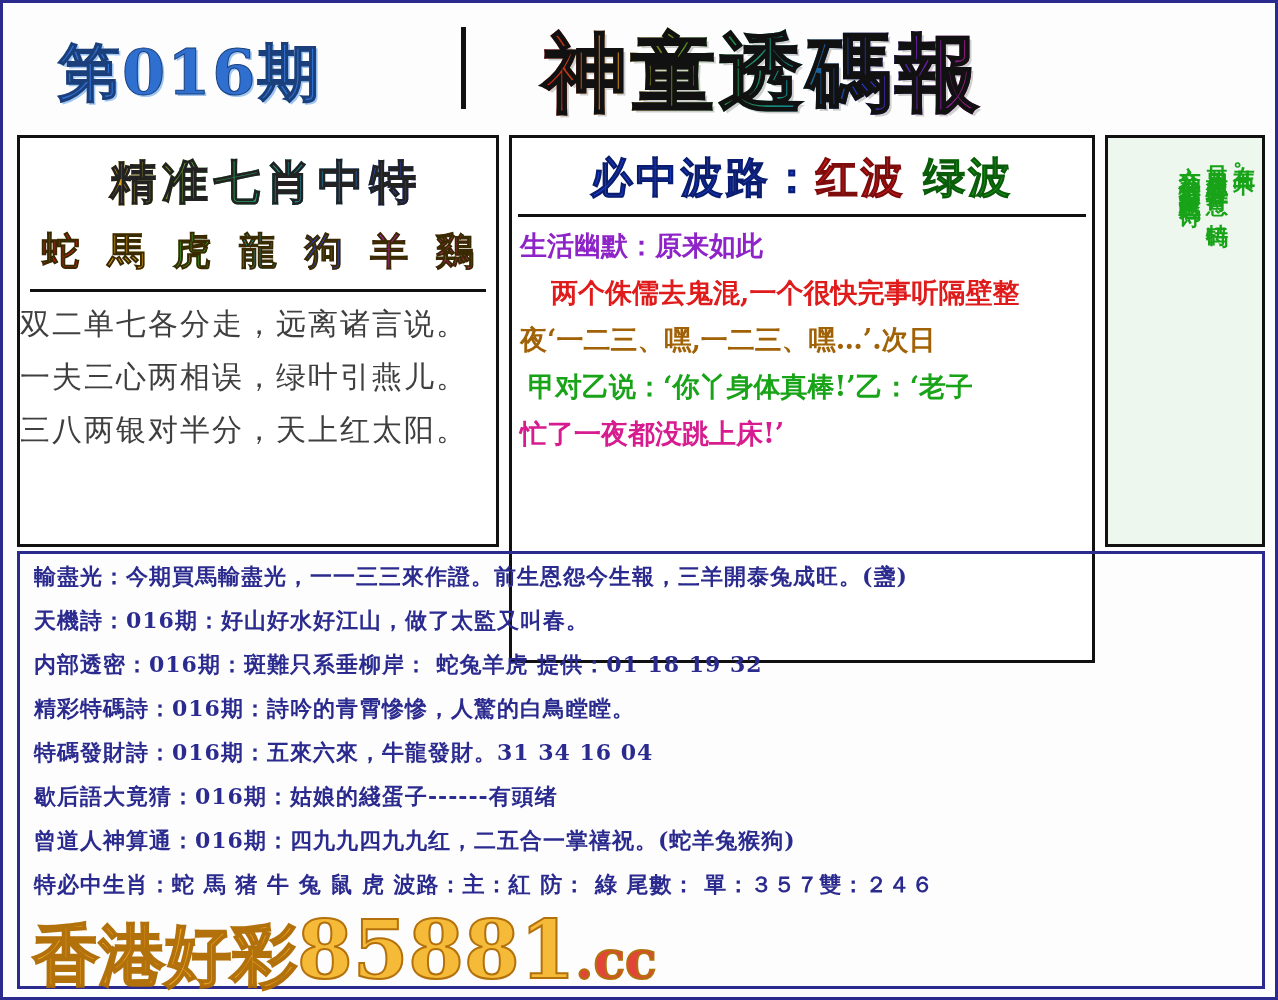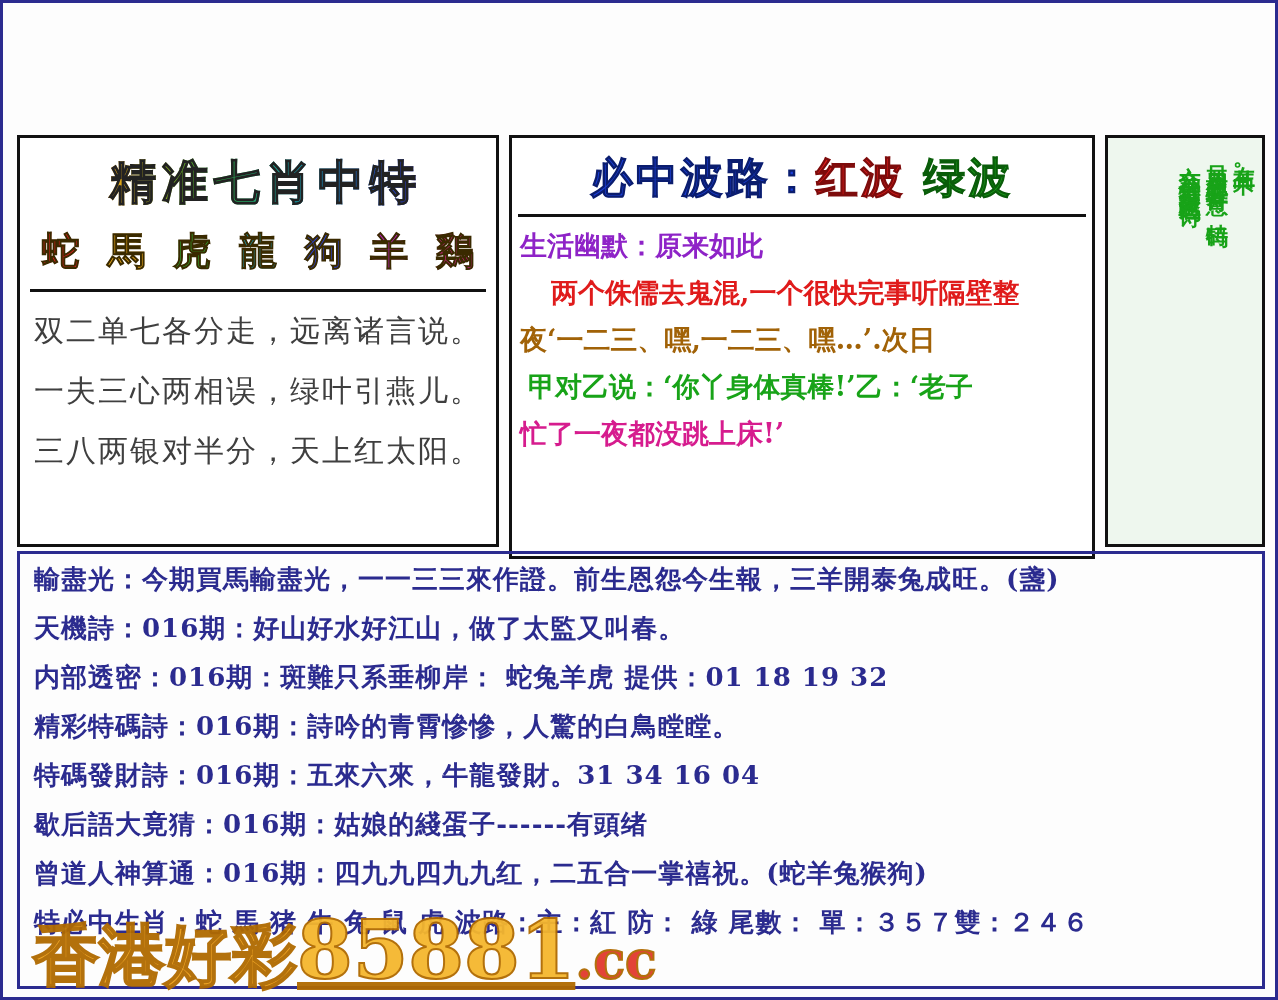--- a/index.html
+++ b/index.html
@@ -109,30 +109,29 @@
     -webkit-text-stroke: 0.8px #3a2a00;
   }
   #left-rule {
     height: 3px;
     background: #111;
     margin: 12px 10px 0 10px;
   }
   .verse-line {
     font-size: 30px;
     color: #3f3f3f;
-    text-align: center;
     letter-spacing: 2px;
-    margin-top: 19px;
+    margin-top: 12px;
     font-family: "DejaVu Serif", "Liberation Serif", serif;
   }
   
   #panel-mid {
     left: 492px; top: 0;
     width: 586px;
-    height: 424px;
+    height: 528px;
   }
   #mid-heading {
     text-align: center;
     font-size: 42px;
     font-weight: bold;
     letter-spacing: 3px;
     margin-top: 12px;
     font-family: "DejaVu Serif", "Liberation Serif", serif;
     color: #1b3fd8;
     -webkit-text-stroke: 1px #0b1d6e;
@@ -190,21 +189,21 @@
     width: 1248px;
     height: 438px;
     border: 3px solid #2b2b8f;
     box-sizing: border-box;
     background: rgba(255,255,255,0.0);
   }
   .blines {
     padding: 8px 14px 0 14px;
   }
   .bline {
-    font-size: 26px;
+    font-size: 22px;
     color: #2b2b8f;
     font-weight: bold;
     font-family: "DejaVu Serif", "Liberation Serif", serif;
     margin-bottom: 14px;
     white-space: nowrap;
     letter-spacing: 1px;
   }
   .bline.last {
     margin-bottom: 0;
   }
@@ -225,32 +224,36 @@
     font-weight: bold;
     font-family: "DejaVu Serif", "Liberation Serif", serif;
     color: #f0a21a;
     -webkit-text-stroke: 2px #b06a00;
     opacity: 0.95;
     white-space: nowrap;
   }
   #wm-text .big {
     font-size: 80px;
     color: #f5b72e;
-    text-decoration: underline;
   }
   #wm-text .cc {
     color: #e23a2e;
     font-size: 52px;
   }
 </style>
 </head>
 <body>
 
 <div id="page">
 
+  <div id="header">
+    <div id="issue-label">第016期</div>
+    <div id="header-divider"></div>
+    <div id="main-title">神童透碼報</div>
+  </div>
 
   <div id="panels">
 
     <div class="panel" id="panel-left">
       <div id="left-heading">精准七肖中特</div>
       <div id="zodiac-row">
         <span class="z" style="color:#e01b1b">蛇</span>
         <span class="z" style="color:#e8a617">馬</span>
         <span class="z" style="color:#2fa82f">虎</span>
         <span class="z" style="color:#16a3c0">龍</span>

